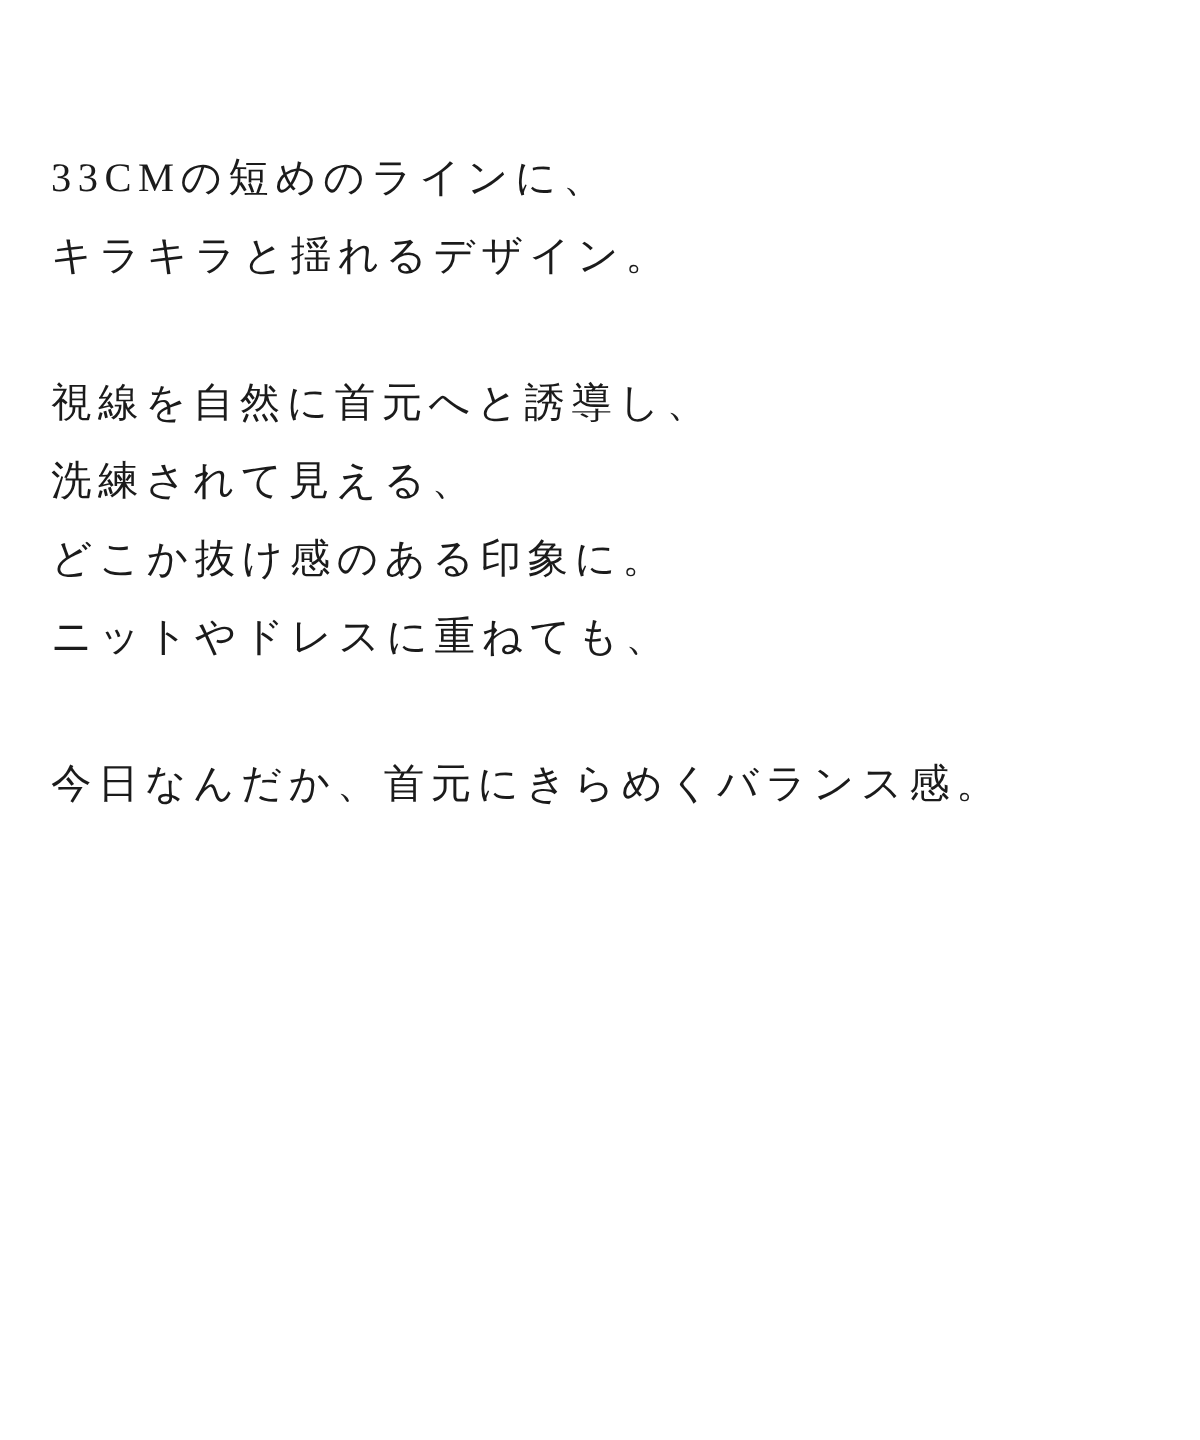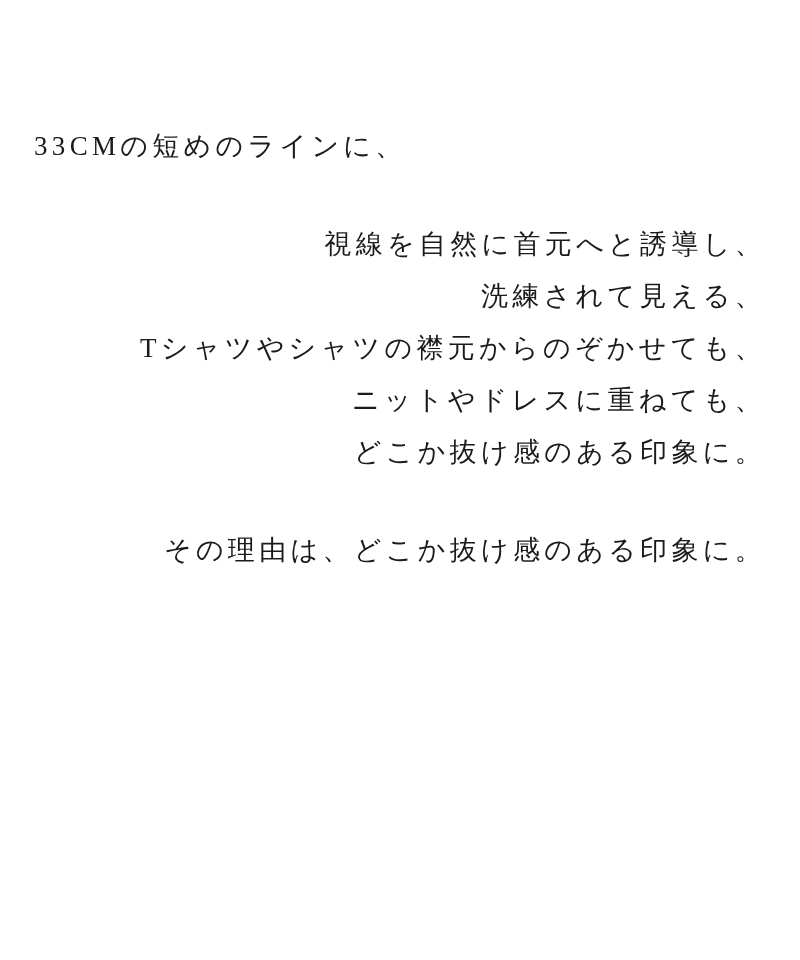--- a/index.html
+++ b/index.html
@@ -12,52 +12,51 @@
     background: #ffffff;
     font-family: "Liberation Serif", "DejaVu Serif", serif;
     color: #1a1a1a;
     overflow: hidden;
   }
   .page {
     position: relative;
     width: 800px;
     height: 960px;
     box-sizing: border-box;
-    padding: 120px 34px 0 34px;
+    padding: 92px 34px 0 34px;
   }
   .block {
     margin: 0;
   }
   .block + .block {
     margin-top: 46px;
-    text-align: right;
   }
   .line {
     font-size: 27px;
     line-height: 52px;
     letter-spacing: 0.16em;
     white-space: nowrap;
     font-weight: 400;
     color: #1b1b1b;
   }
 </style>
 </head>
 <body>
 
 <div class="page">
 
   <div class="block">
     <div class="line">33CMの短めのラインに、</div>
+    <div class="line">キラキラと揺れるデザイン。</div>
   </div>
 
   <div class="block">
     <div class="line">視線を自然に首元へと誘導し、</div>
     <div class="line">洗練されて見える、</div>
-    <div class="line">Tシャツやシャツの襟元からのぞかせても、</div>
+    <div class="line">どこか抜け感のある印象に。</div>
     <div class="line">ニットやドレスに重ねても、</div>
-    <div class="line">どこか抜け感のある印象に。</div>
   </div>
 
   <div class="block">
-    <div class="line">その理由は、どこか抜け感のある印象に。</div>
+    <div class="line">今日なんだか、首元にきらめくバランス感。</div>
   </div>
 
 </div>
 
 </body></html>

